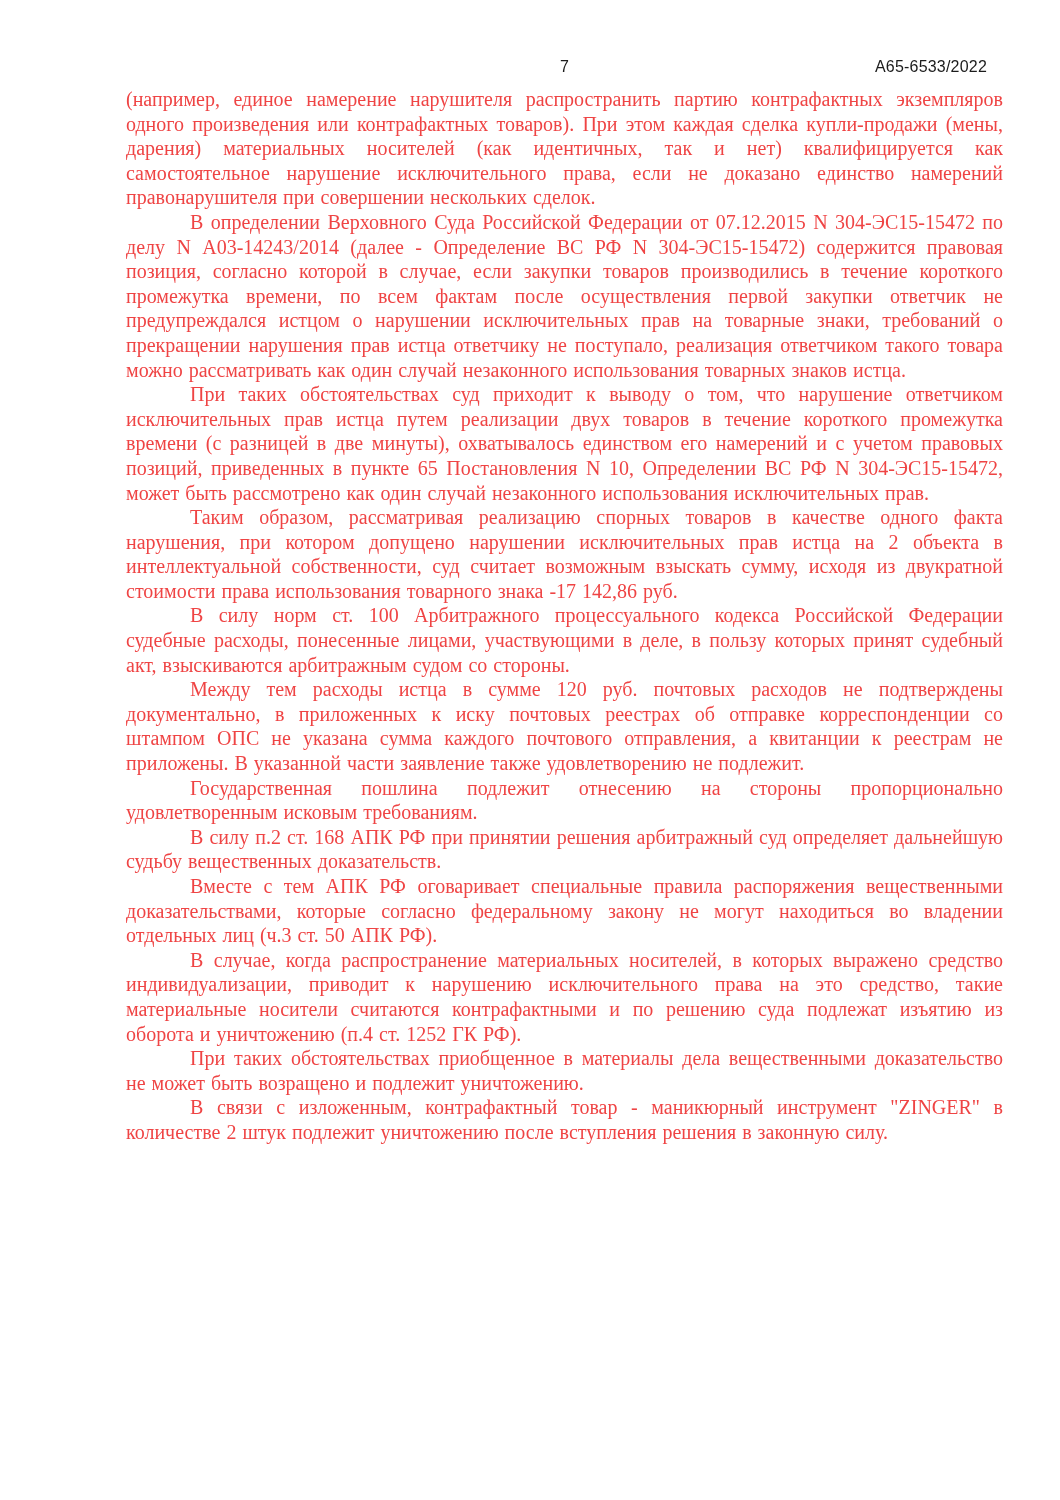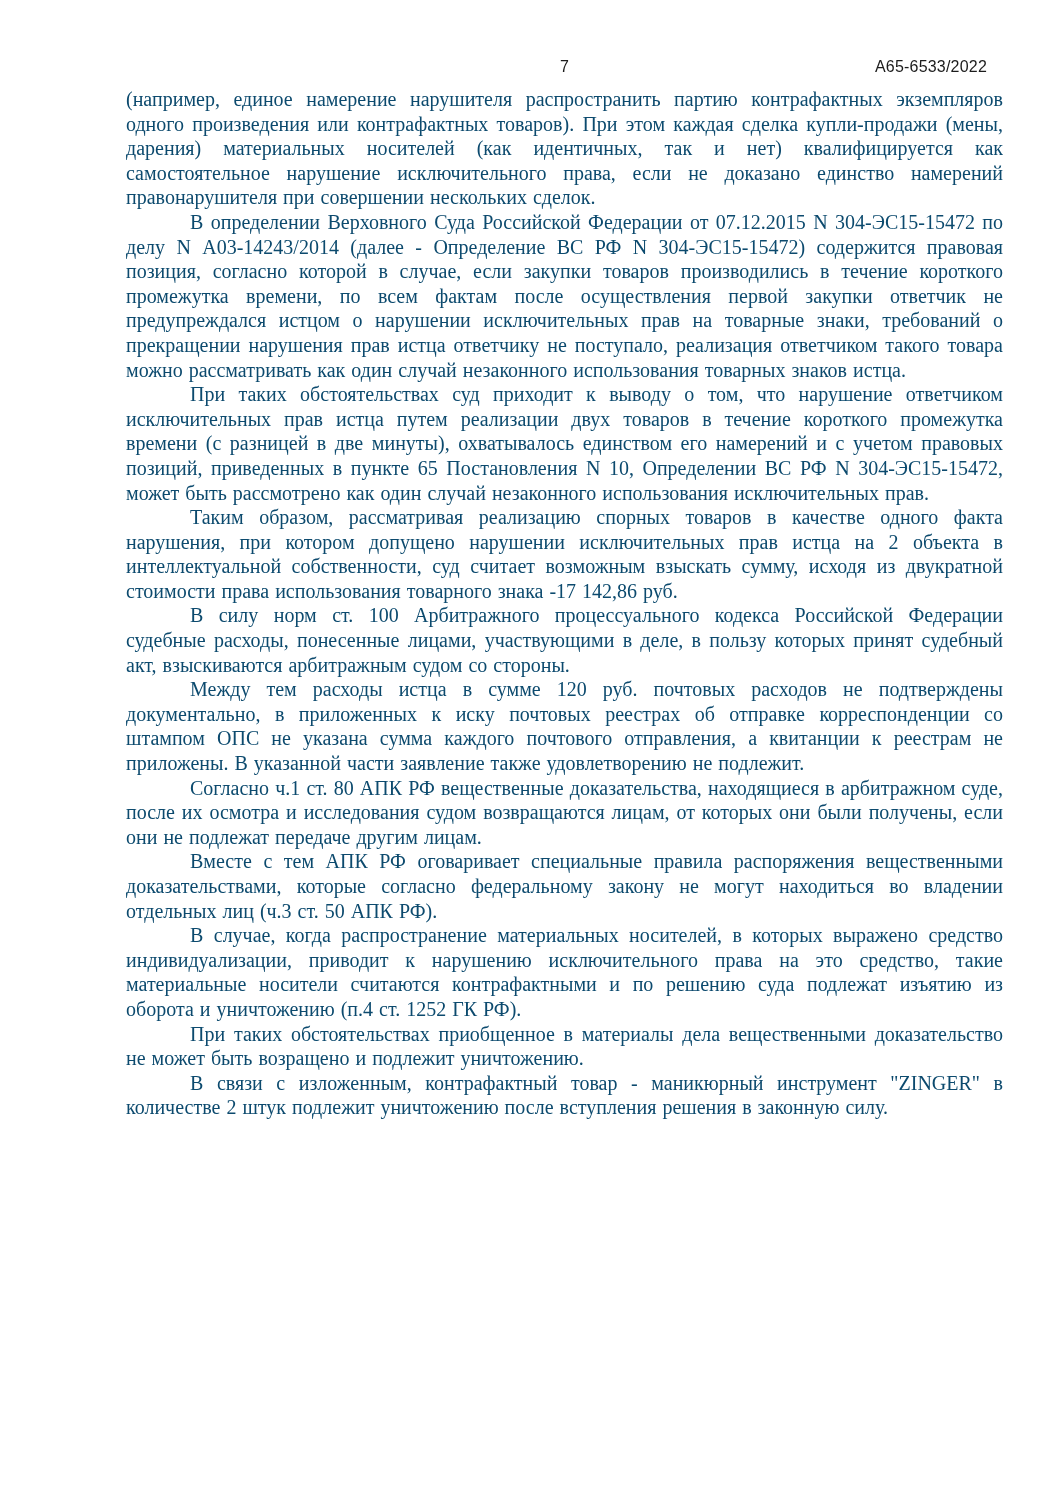--- a/index.html
+++ b/index.html
@@ -33,21 +33,21 @@
   .doc-header .case-num {
     position: absolute;
     right: 16px;
     top: 0;
     letter-spacing: 0.2px;
   }
   .doc-body {
     font-family: "Liberation Serif", serif;
     font-size: 20px;
     line-height: 24.6px;
-    color: #0c4a6e;
+    color: #ef4444;
     text-align: justify;
   }
   .doc-body p {
     margin: 0;
     padding: 0;
     text-indent: 64px;
     word-spacing: 1px;
   }
   .doc-body p.no-indent {
     text-indent: 0;
@@ -61,19 +61,20 @@
     <span class="page-num">7</span>
     <span class="case-num">А65-6533/2022</span>
   </div>
   <div class="doc-body">
       <p class="no-indent">(например, единое намерение нарушителя распространить партию контрафактных экземпляров одного произведения или контрафактных товаров). При этом каждая сделка купли-продажи (мены, дарения) материальных носителей (как идентичных, так и нет) квалифицируется как самостоятельное нарушение исключительного права, если не доказано единство намерений правонарушителя при совершении нескольких сделок.</p>
       <p>В определении Верховного Суда Российской Федерации от 07.12.2015 N 304-ЭС15-15472 по делу N А03-14243/2014 (далее - Определение ВС РФ N 304-ЭС15-15472) содержится правовая позиция, согласно которой в случае, если закупки товаров производились в течение короткого промежутка времени, по всем фактам после осуществления первой закупки ответчик не предупреждался истцом о нарушении исключительных прав на товарные знаки, требований о прекращении нарушения прав истца ответчику не поступало, реализация ответчиком такого товара можно рассматривать как один случай незаконного использования товарных знаков истца.</p>
       <p>При таких обстоятельствах суд приходит к выводу о том, что нарушение ответчиком исключительных прав истца путем реализации двух товаров в течение короткого промежутка времени (с разницей в две минуты), охватывалось единством его намерений и с учетом правовых позиций, приведенных в пункте 65 Постановления N 10, Определении ВС РФ N 304-ЭС15-15472, может быть рассмотрено как один случай незаконного использования исключительных прав.</p>
       <p>Таким образом, рассматривая реализацию спорных товаров в качестве одного факта нарушения, при котором допущено нарушении исключительных прав истца на 2 объекта в интеллектуальной собственности, суд считает возможным взыскать сумму, исходя из двукратной стоимости права использования товарного знака -17 142,86 руб.</p>
       <p>В силу норм ст. 100 Арбитражного процессуального кодекса Российской Федерации судебные расходы, понесенные лицами, участвующими в деле, в пользу которых принят судебный акт, взыскиваются арбитражным судом со стороны.</p>
       <p>Между тем расходы истца в сумме 120 руб. почтовых расходов не подтверждены документально, в приложенных к иску почтовых реестрах об отправке корреспонденции со штампом ОПС не указана сумма каждого почтового отправления, а квитанции к реестрам не приложены. В указанной части заявление также удовлетворению не подлежит.</p>
-      <p>Согласно ч.1 ст. 80 АПК РФ вещественные доказательства, находящиеся в арбитражном суде, после их осмотра и исследования судом возвращаются лицам, от которых они были получены, если они не подлежат передаче другим лицам.</p>
+      <p>Государственная пошлина подлежит отнесению на стороны пропорционально удовлетворенным исковым требованиям.</p>
+      <p>В силу п.2 ст. 168 АПК РФ при принятии решения арбитражный суд определяет дальнейшую судьбу вещественных доказательств.</p>
       <p>Вместе с тем АПК РФ оговаривает специальные правила распоряжения вещественными доказательствами, которые согласно федеральному закону не могут находиться во владении отдельных лиц (ч.3 ст. 50 АПК РФ).</p>
       <p>В случае, когда распространение материальных носителей, в которых выражено средство индивидуализации, приводит к нарушению исключительного права на это средство, такие материальные носители считаются контрафактными и по решению суда подлежат изъятию из оборота и уничтожению (п.4 ст. 1252 ГК РФ).</p>
       <p>При таких обстоятельствах приобщенное в материалы дела вещественными доказательство не может быть возращено и подлежит уничтожению.</p>
       <p>В связи с изложенным, контрафактный товар - маникюрный инструмент "ZINGER" в количестве 2 штук подлежит уничтожению после вступления решения в законную силу.</p>
     </div>
 </div>
 
 </body></html>

